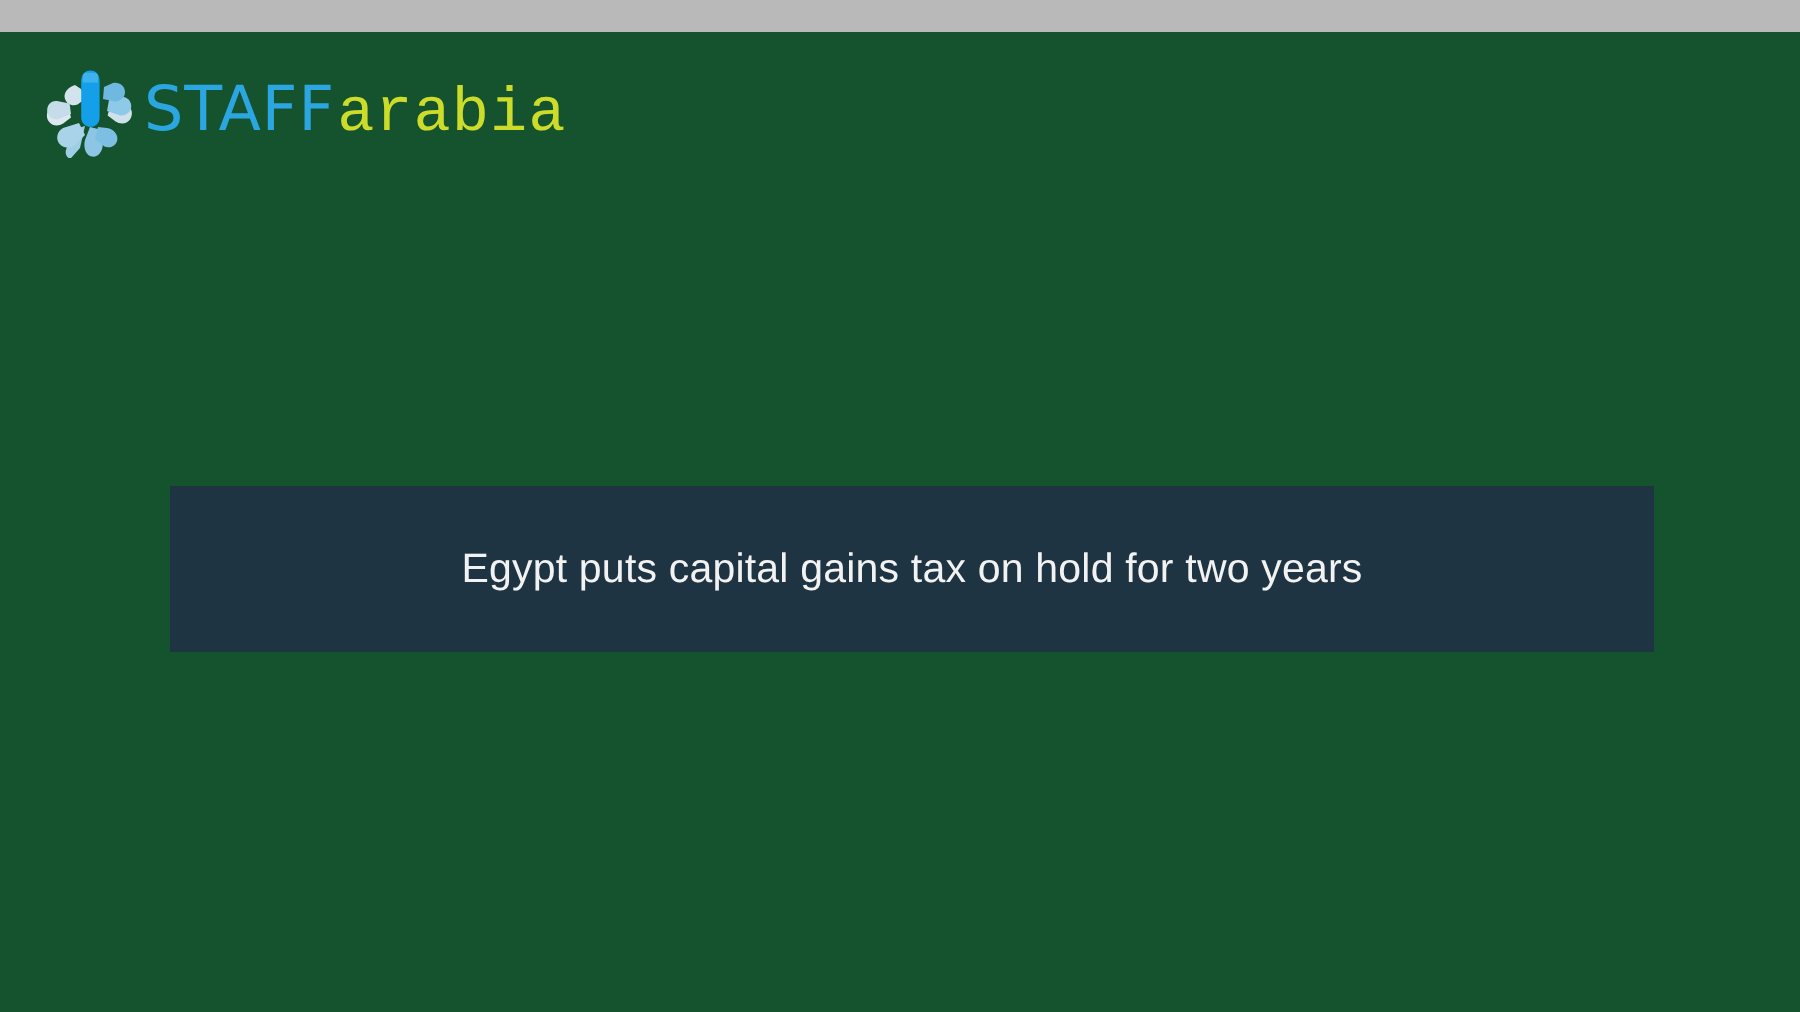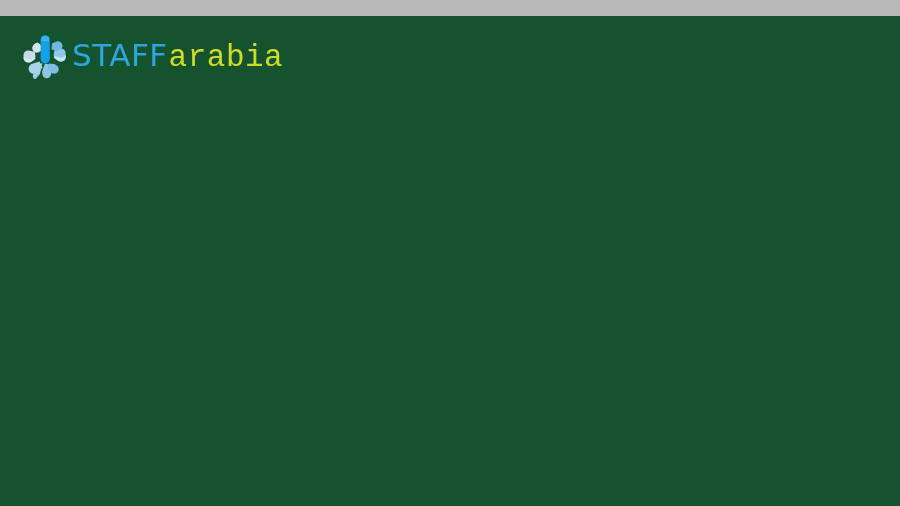--- a/index.html
+++ b/index.html
@@ -128,14 +128,17 @@
       </svg>
     </span>
 
     <span class="logo-wordmark">
       <span class="logo-staff">STAFF</span>
       <span class="logo-arabia">arabia</span>
     </span>
 
   </div>
 
+  <div class="headline-banner">
+    <div class="headline-text">Egypt puts capital gains tax on hold for two years</div>
+  </div>
 
 </div>
 
 </body></html>

